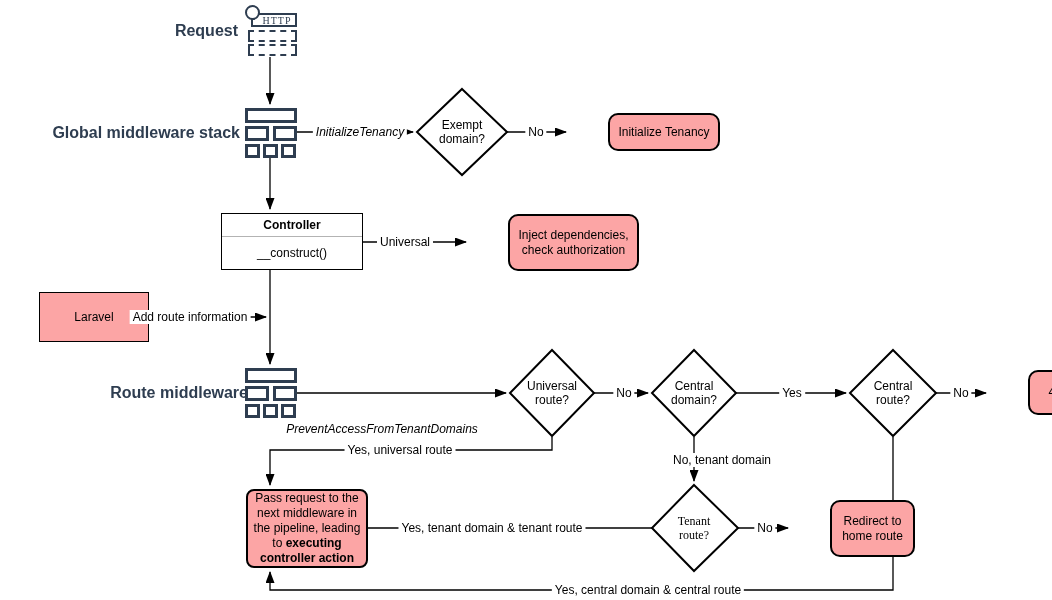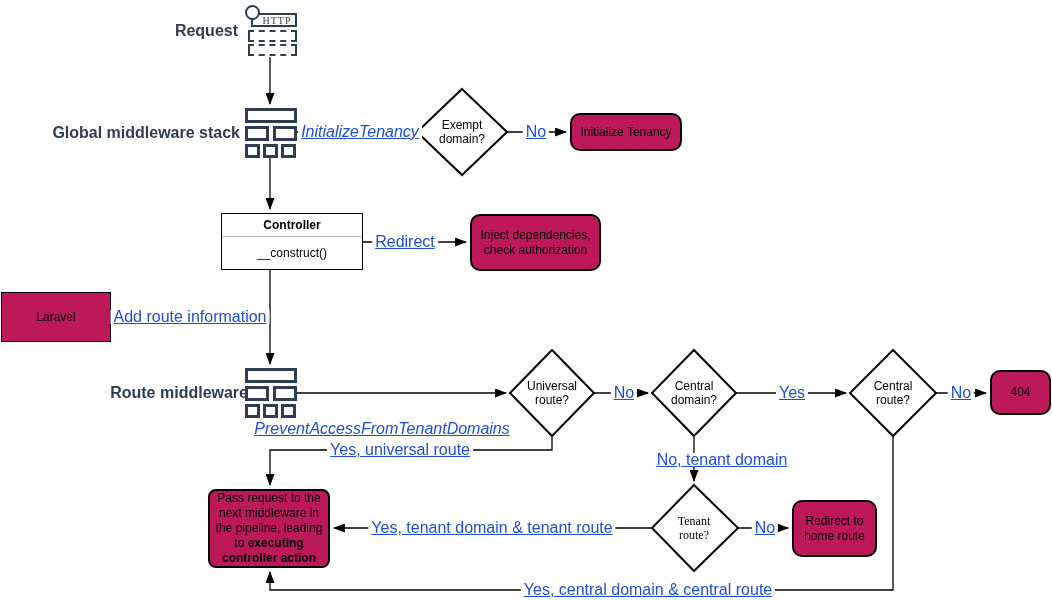--- a/index.html
+++ b/index.html
@@ -2,29 +2,29 @@
 <html style="--accent: #2e3d50;"><head>
 <meta charset="utf-8">
 <style>
   html,body{margin:0;padding:0;background:#ffffff;}
   .canvas{position:relative;width:1052px;height:600px;background:#fff;
           font-family:"Liberation Sans",sans-serif;color:#000;overflow:hidden;}
   svg.wires{position:absolute;left:0;top:0;z-index:1;}
   .overlay{position:absolute;left:0;top:0;width:100%;height:100%;z-index:2;}
 
   .edge-label{position:absolute;transform:translate(-50%,-50%);background:#fff;
-              font-size:16px;line-height:14px;white-space:nowrap;padding:0 3px;color:#1d4ed8;text-decoration:underline;}
+              font-size:12px;line-height:14px;white-space:nowrap;padding:0 3px;color:#000000;}
   .italic{font-style:italic;}
 
   .section-label{position:absolute;font-size:16px;line-height:14px;font-weight:bold;
                  color:var(--accent,#2e3d50);text-align:right;}
 
-  .node{position:absolute;background:#be185d;border:2px solid #000;border-radius:10px;
+  .node{position:absolute;background:#fca5a5;border:2px solid #000;border-radius:10px;
         display:flex;align-items:center;justify-content:center;text-align:center;
-        font-size:12px;line-height:15px;box-sizing:border-box;padding:2px;}
+        font-size:12px;line-height:15px;box-sizing:border-box;padding:2px;margin-left:38px;}
   .plain{border-width:1px;border-radius:0;padding:4px;}
 
   .controller{position:absolute;background:#fff;border:1px solid #000;box-sizing:border-box;
               font-size:12px;margin-left:21px;}
   .controller .hdr{height:22px;border-bottom:1px solid #b3b3b3;display:flex;
                    align-items:center;justify-content:center;font-weight:bold;}
   .controller .bdy{height:32px;display:flex;align-items:center;justify-content:center;}
 
   .diamond-label{position:absolute;transform:translate(-50%,-50%);text-align:center;
                  font-size:12px;line-height:14px;width:80px;}
@@ -135,21 +135,21 @@
 
     <div class="controller" style="left:200px;top:213px;width:142px;height:57px;">
       <div class="hdr">Controller</div>
       <div class="bdy">__construct()</div>
     </div>
 
     <div class="node plain" style="left:1px;top:292px;width:110px;height:50px;">Laravel</div>
 
     <div class="edge-label italic" style="left:360px;top:132px;">InitializeTenancy</div>
     <div class="edge-label" style="left:536px;top:132px;">No</div>
-    <div class="edge-label" style="left:405px;top:242px;">Redirect</div>
+    <div class="edge-label" style="left:405px;top:242px;">Universal</div>
     <div class="edge-label" style="left:190px;top:317px;">Add route information</div>
     <div class="edge-label italic" style="left:382px;top:393px;margin-top:36px;">PreventAccessFromTenantDomains</div>
     <div class="edge-label" style="left:624px;top:393px;">No</div>
     <div class="edge-label" style="left:792px;top:393px;">Yes</div>
     <div class="edge-label" style="left:961px;top:393px;">No</div>
     <div class="edge-label" style="left:722px;top:460px;">No, tenant domain</div>
     <div class="edge-label" style="left:765px;top:528px;">No</div>
     <div class="edge-label" style="left:400px;top:450px;">Yes, universal route</div>
     <div class="edge-label" style="left:492px;top:528px;">Yes, tenant domain &amp; tenant route</div>
     <div class="edge-label" style="left:648px;top:590px;">Yes, central domain &amp; central route</div>

